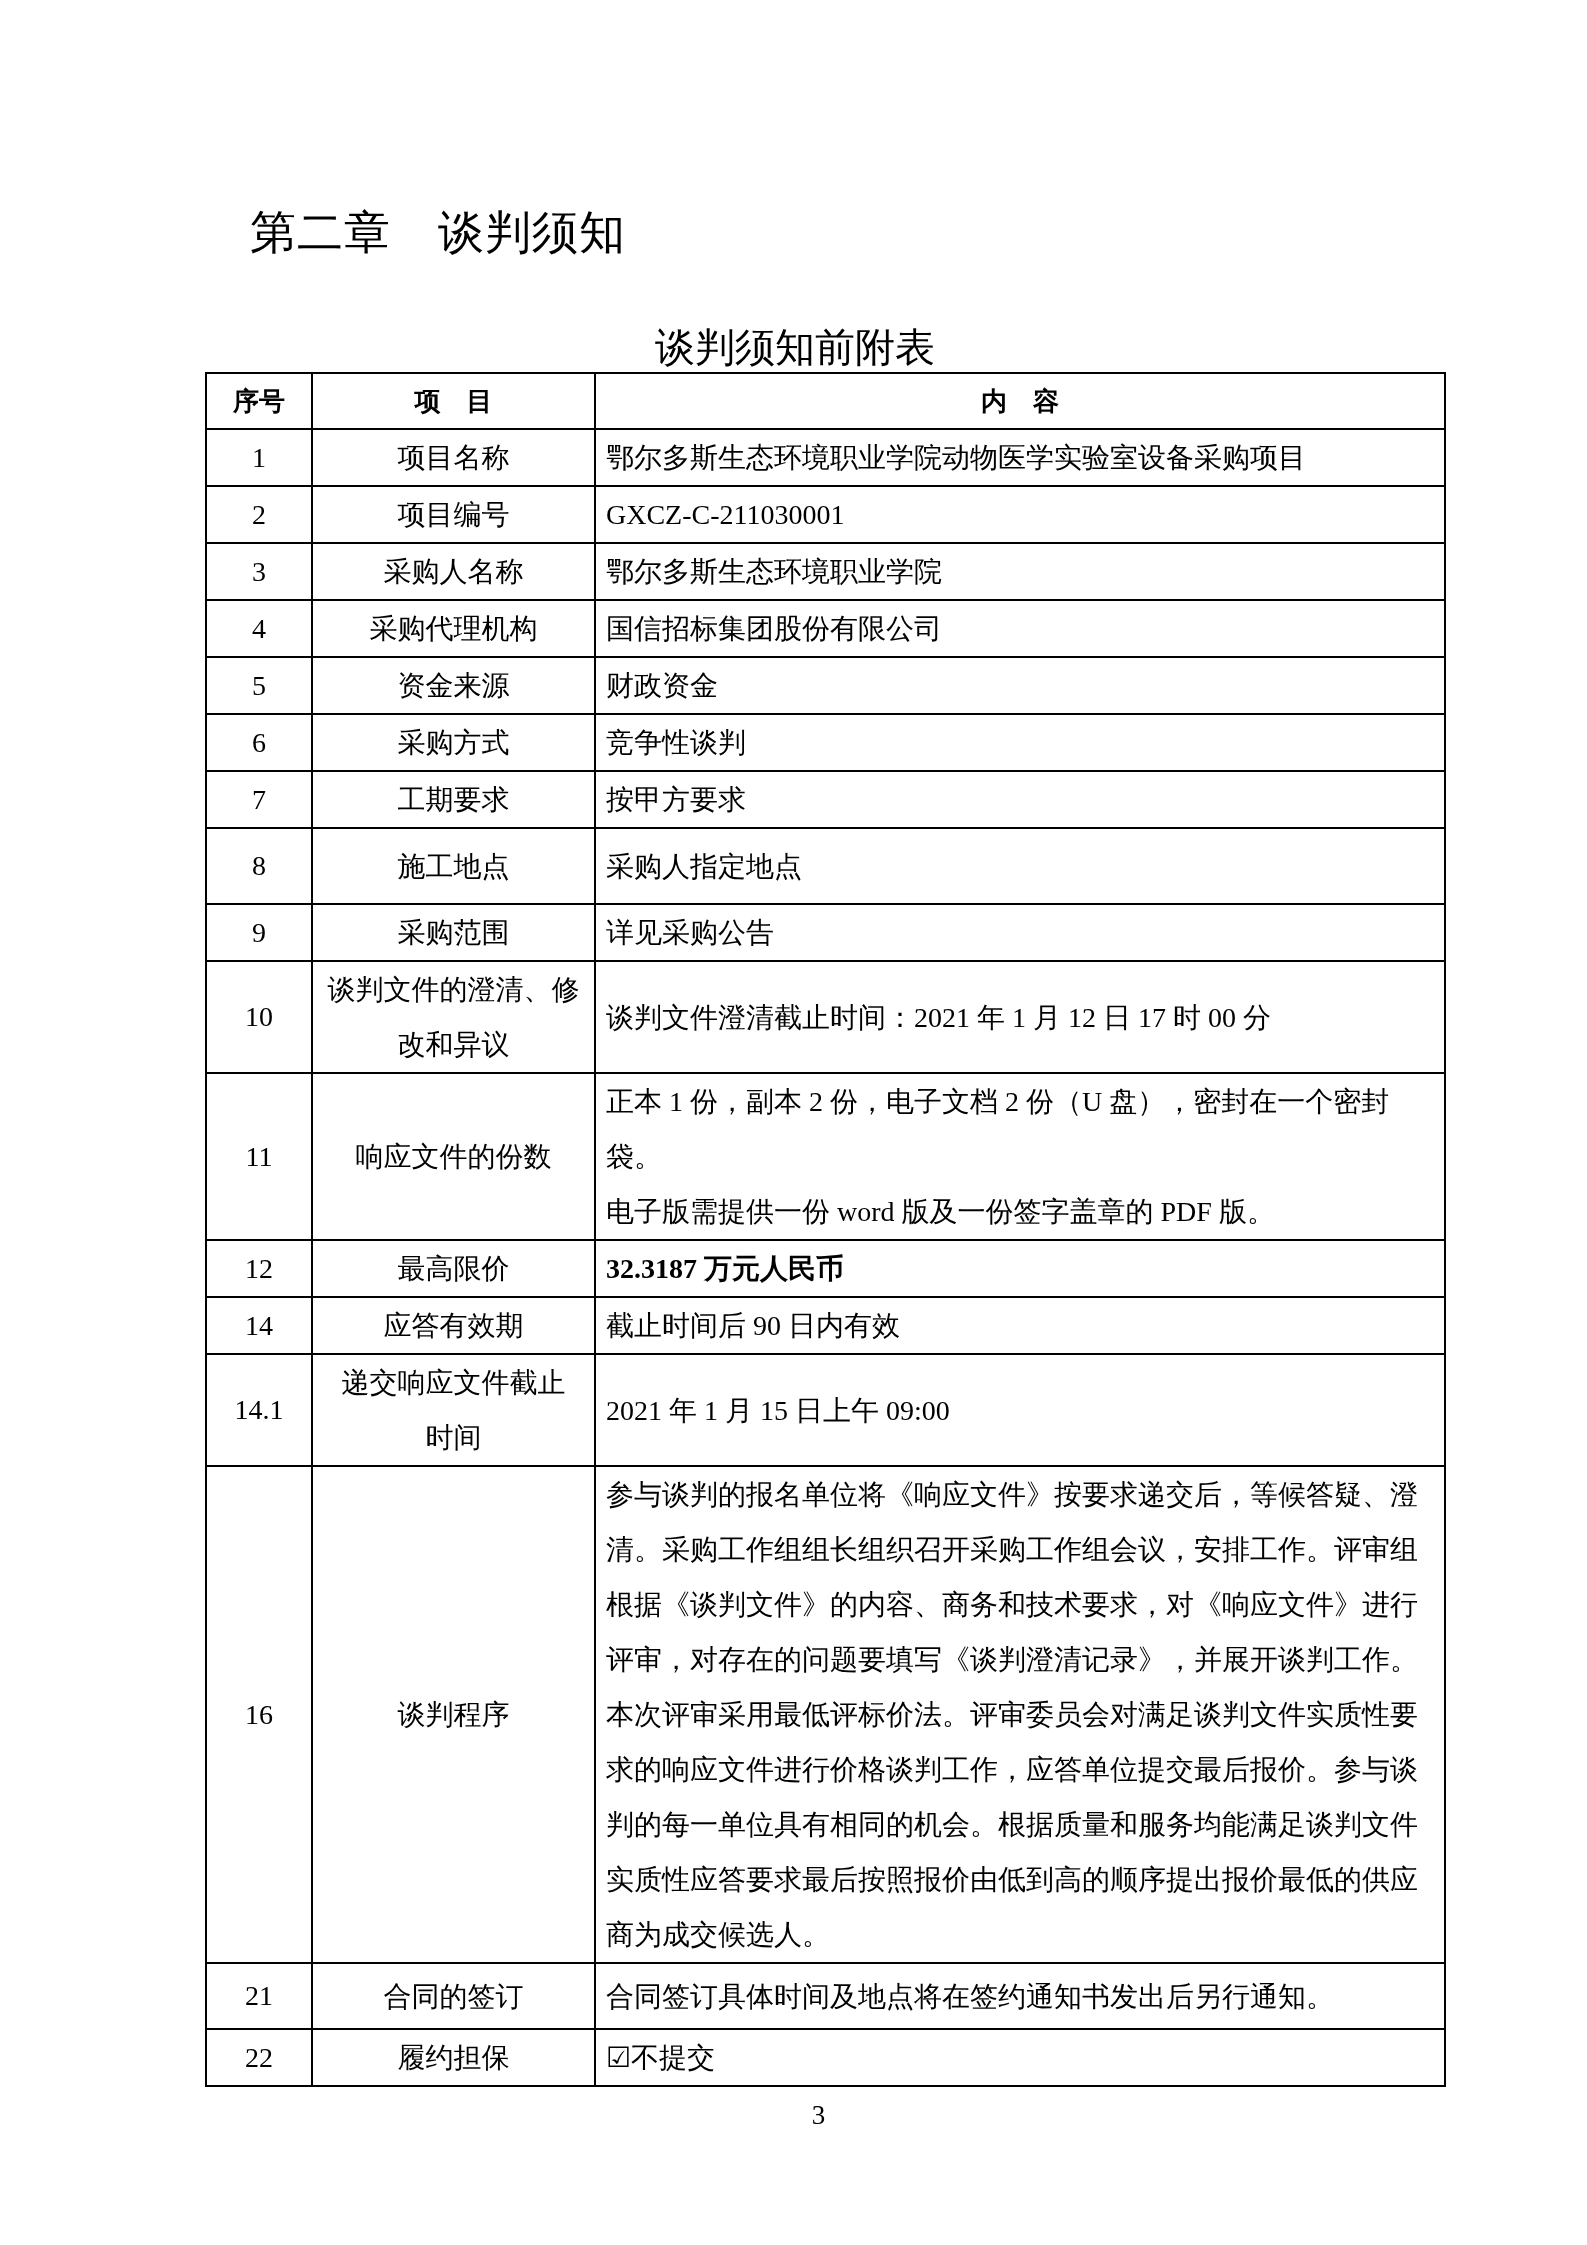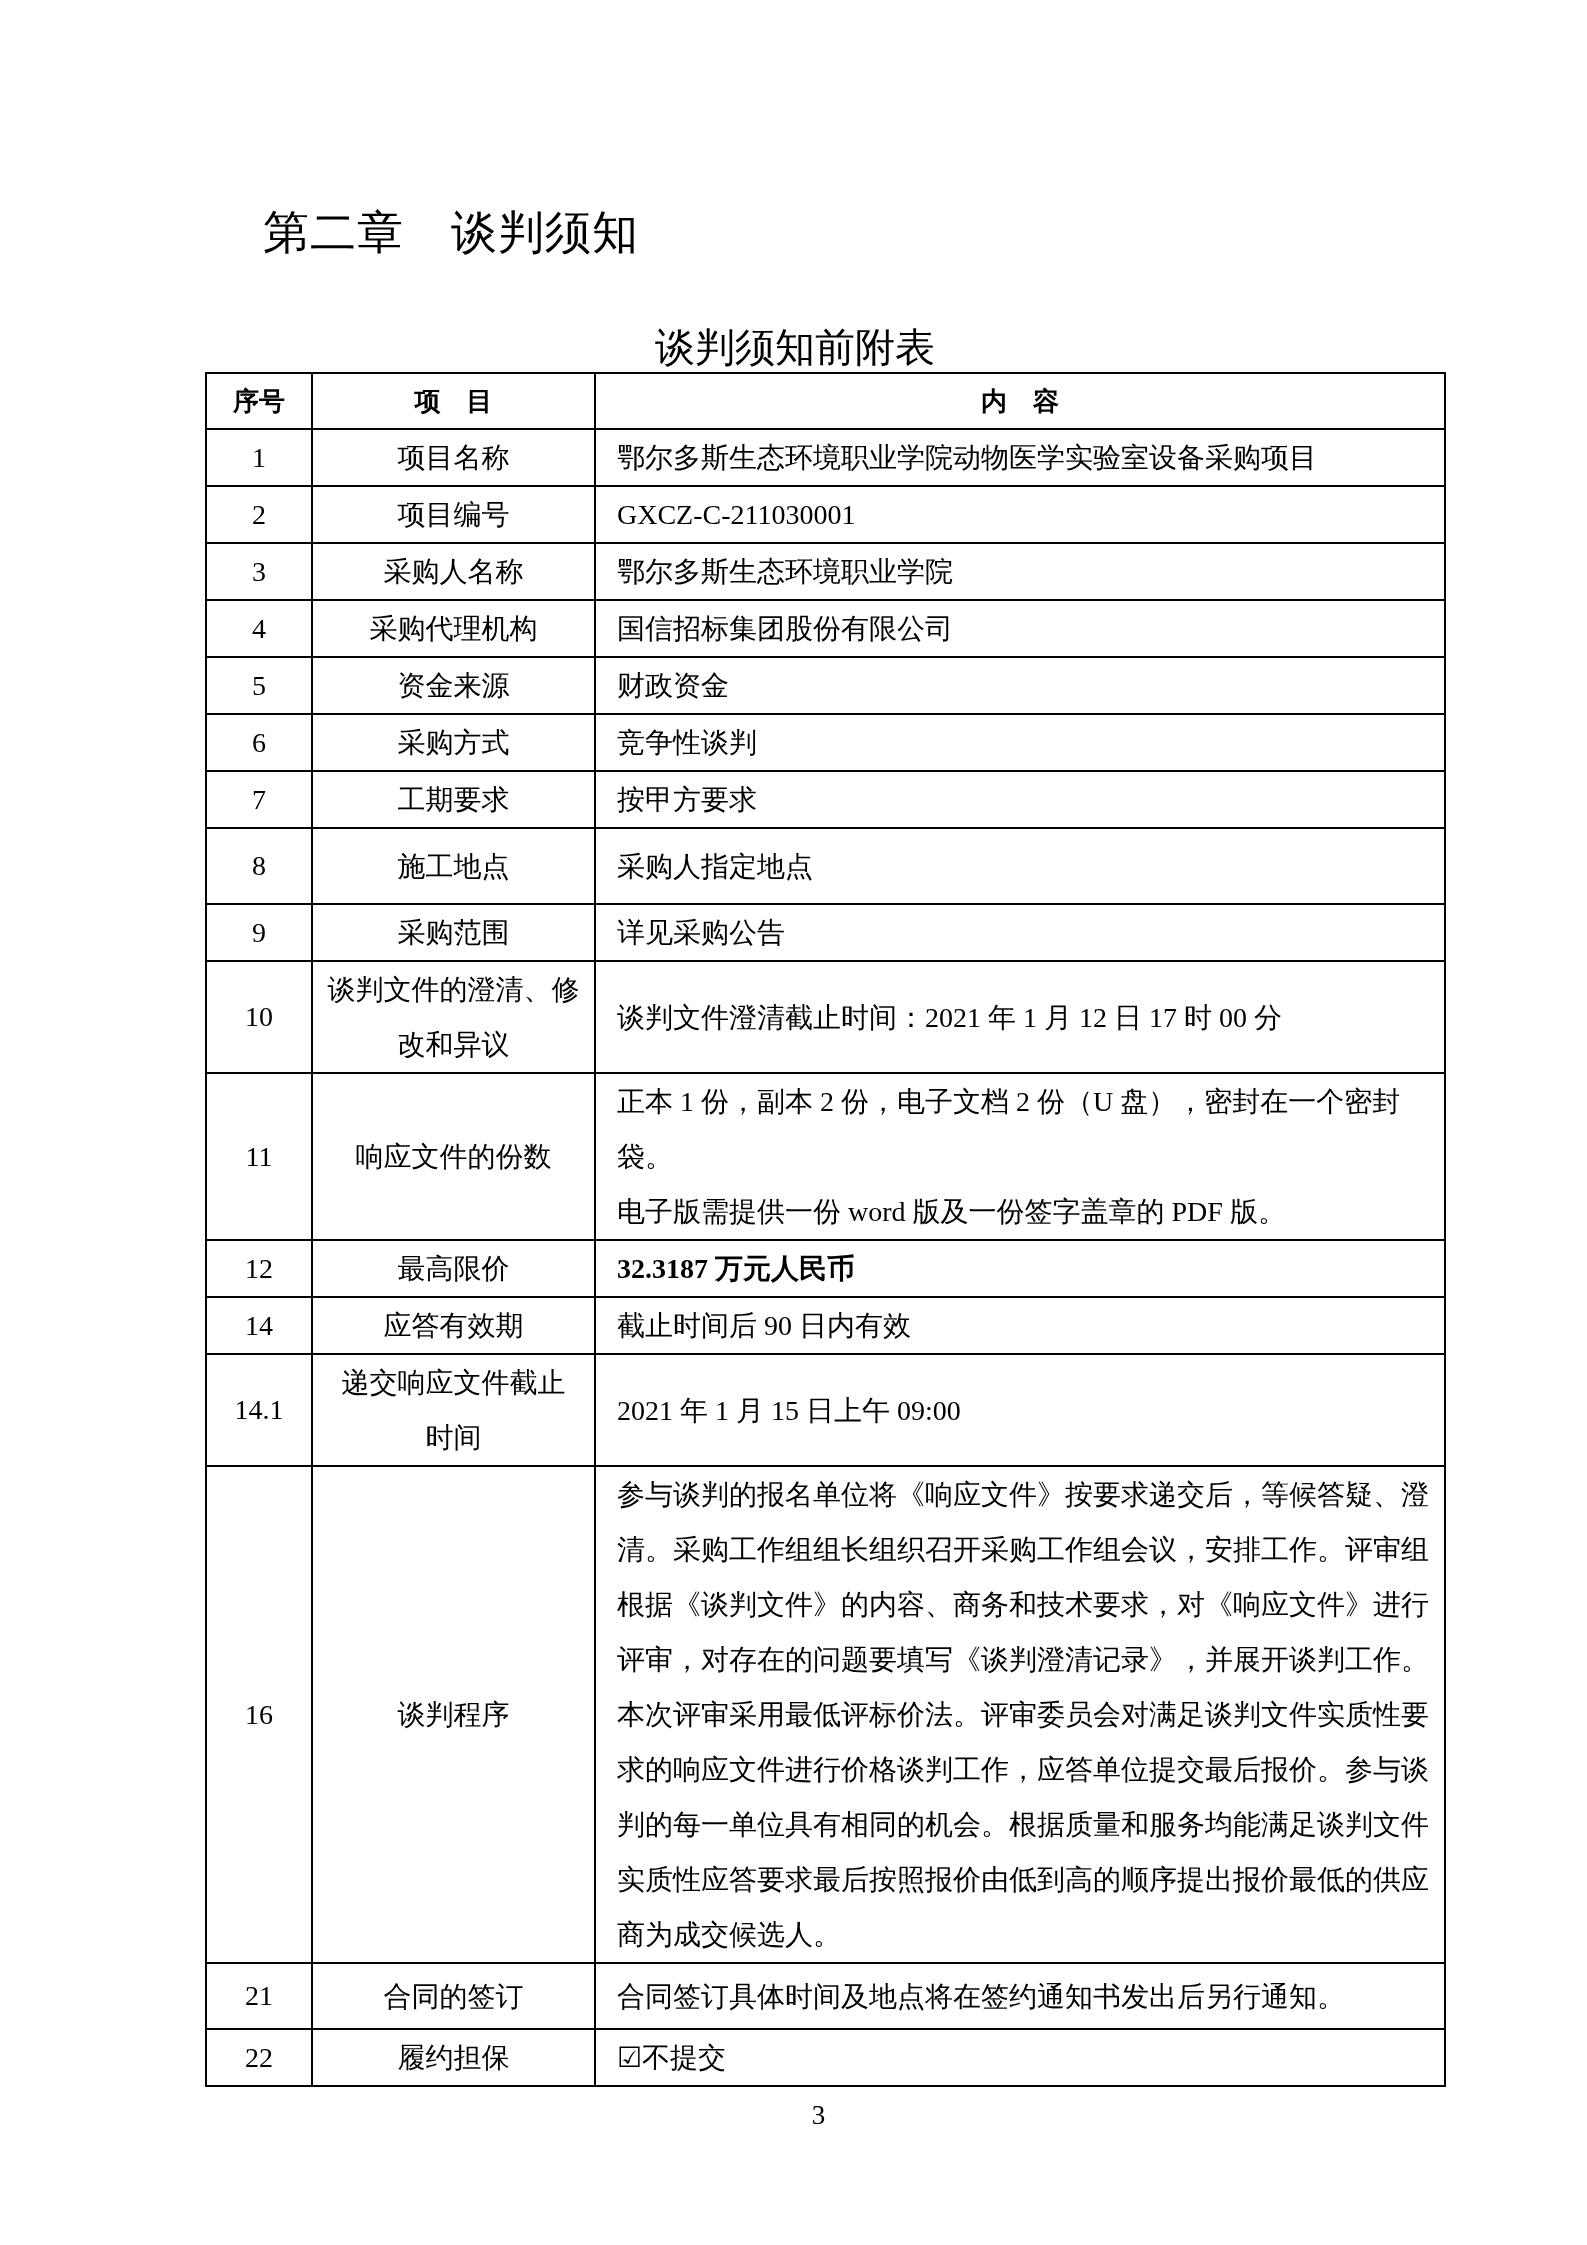--- a/index.html
+++ b/index.html
@@ -12,21 +12,20 @@
     font-family: "Liberation Serif", "DejaVu Serif", serif;
   }
   .chapter-title {
     position: absolute;
     left: 250px;
     top: 208px;
     font-size: 46px;
     line-height: 1.1;
     letter-spacing: 1px;
     white-space: pre-line;
-    margin-left: 13px;
   }
   .table-caption {
     position: absolute;
     left: 205px;
     top: 320px;
     width: 1180px;
     text-align: center;
     font-size: 40px;
     font-weight: normal;
     white-space: pre-line;
@@ -52,21 +51,21 @@
     white-space: pre-line;
   }
   td.seq { text-align: center; }
   td.item {
     text-align: center;
     line-height: 55px;
     white-space: pre-line;
   }
   td.content {
     text-align: left;
-    padding-left: 21px;
+    padding-left: 10px;
     padding-right: 8px;
     line-height: 55px;
     white-space: pre-line;
     margin-top: 24px;
   }
   .bold { font-weight: bold; }
   .page-number {
     position: absolute;
     top: 2100px;
     left: 25px;

